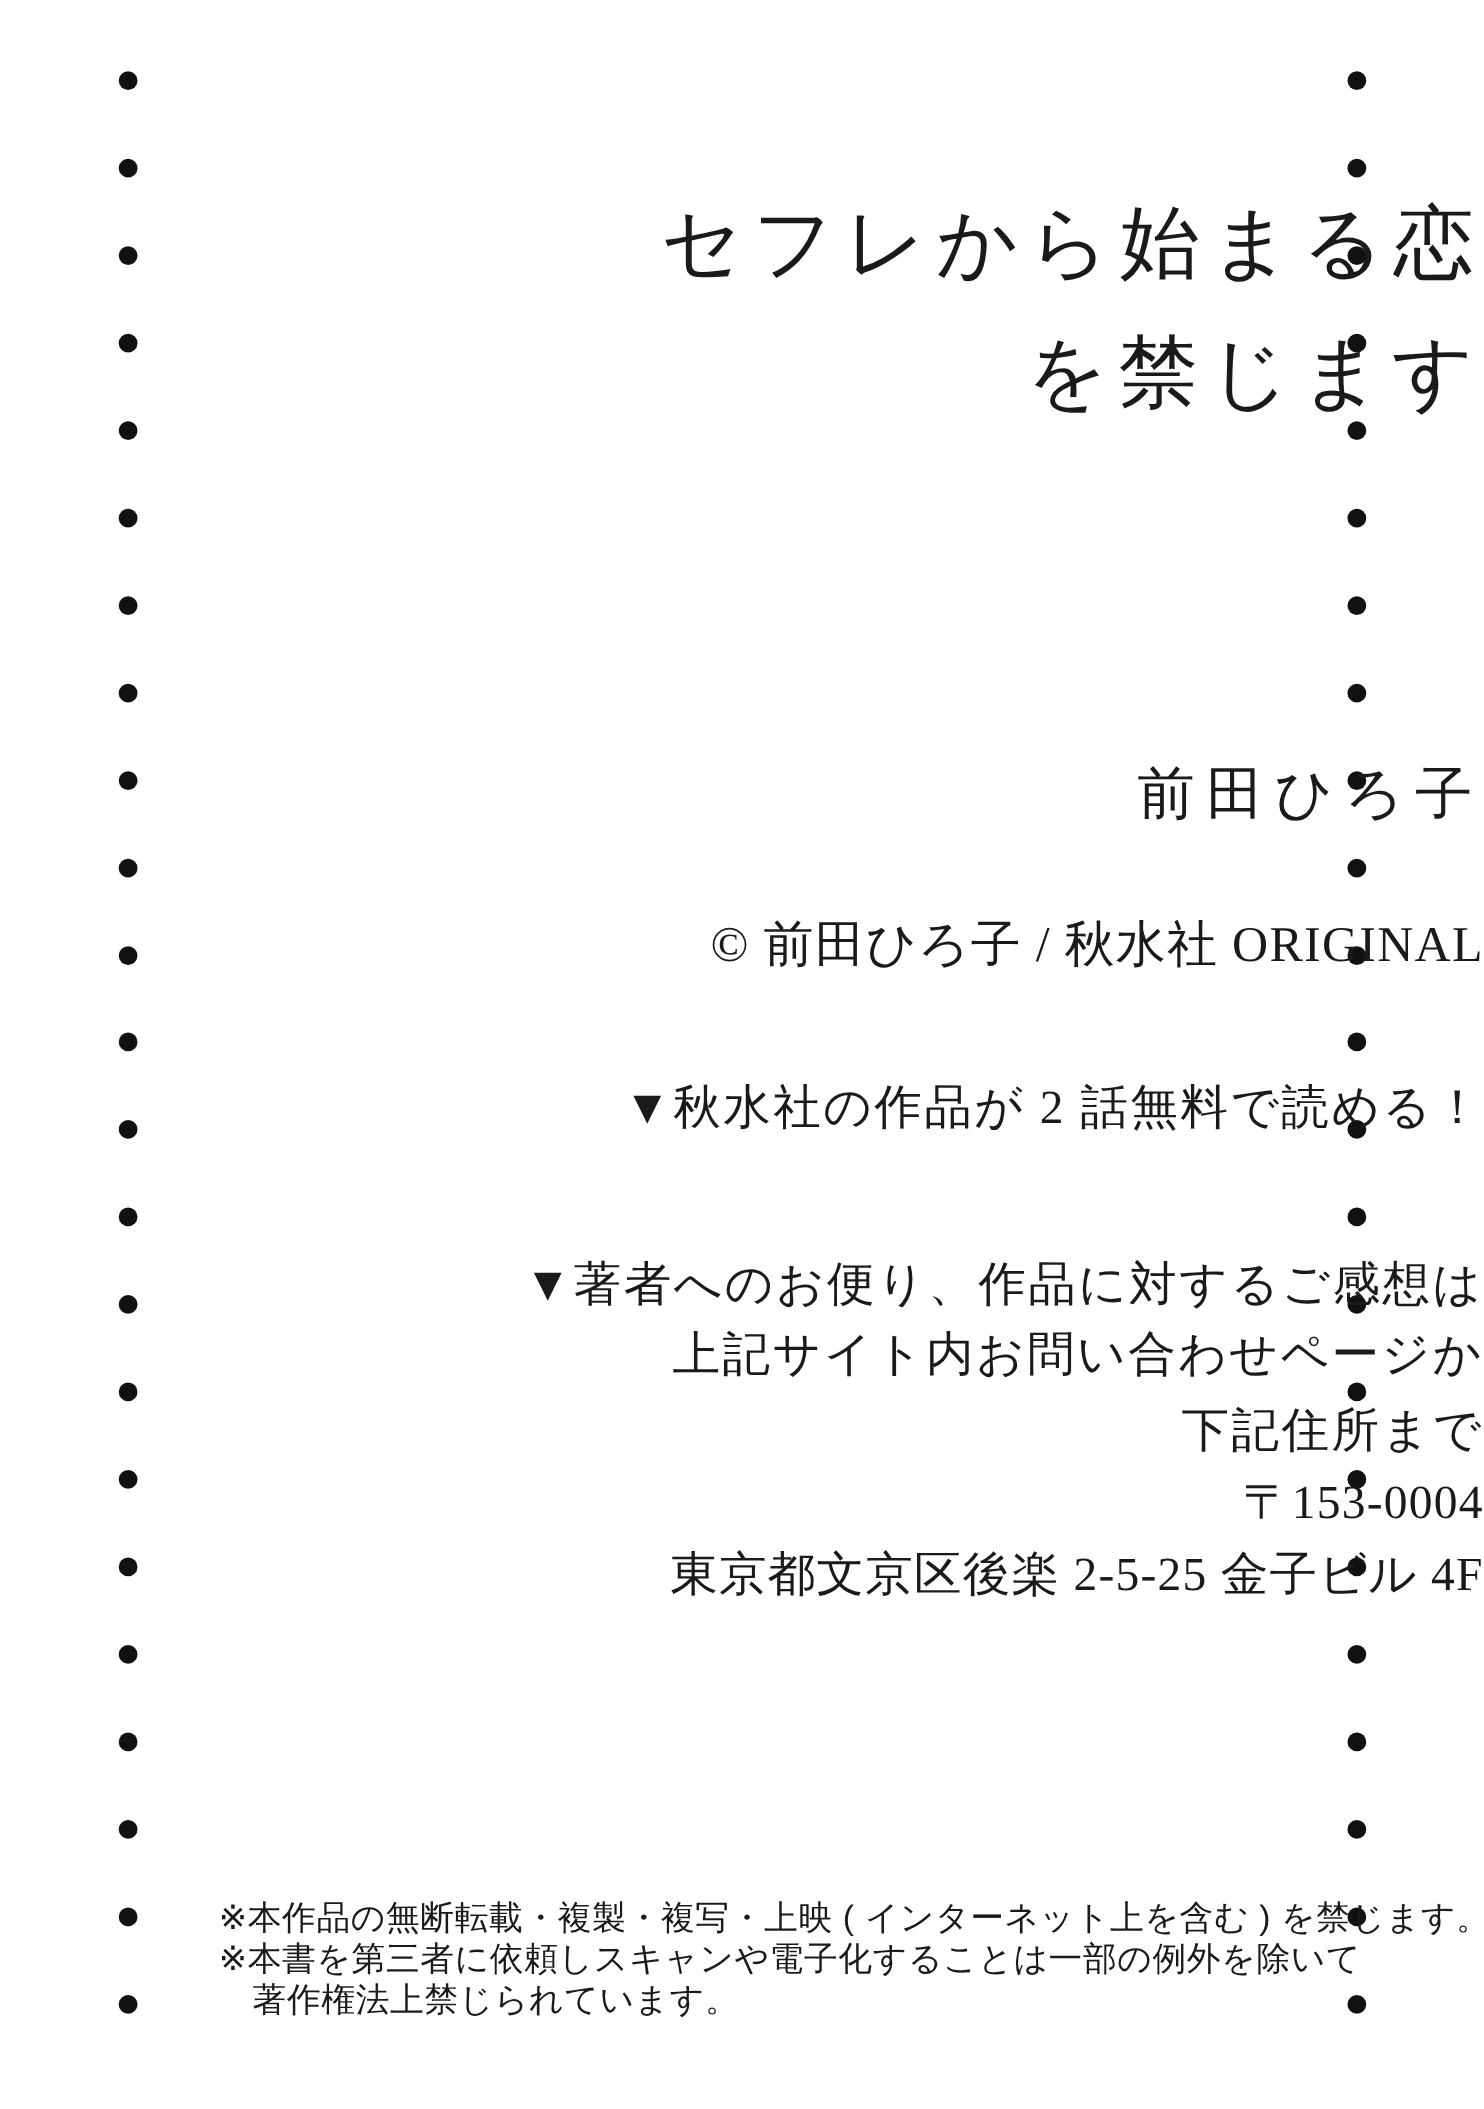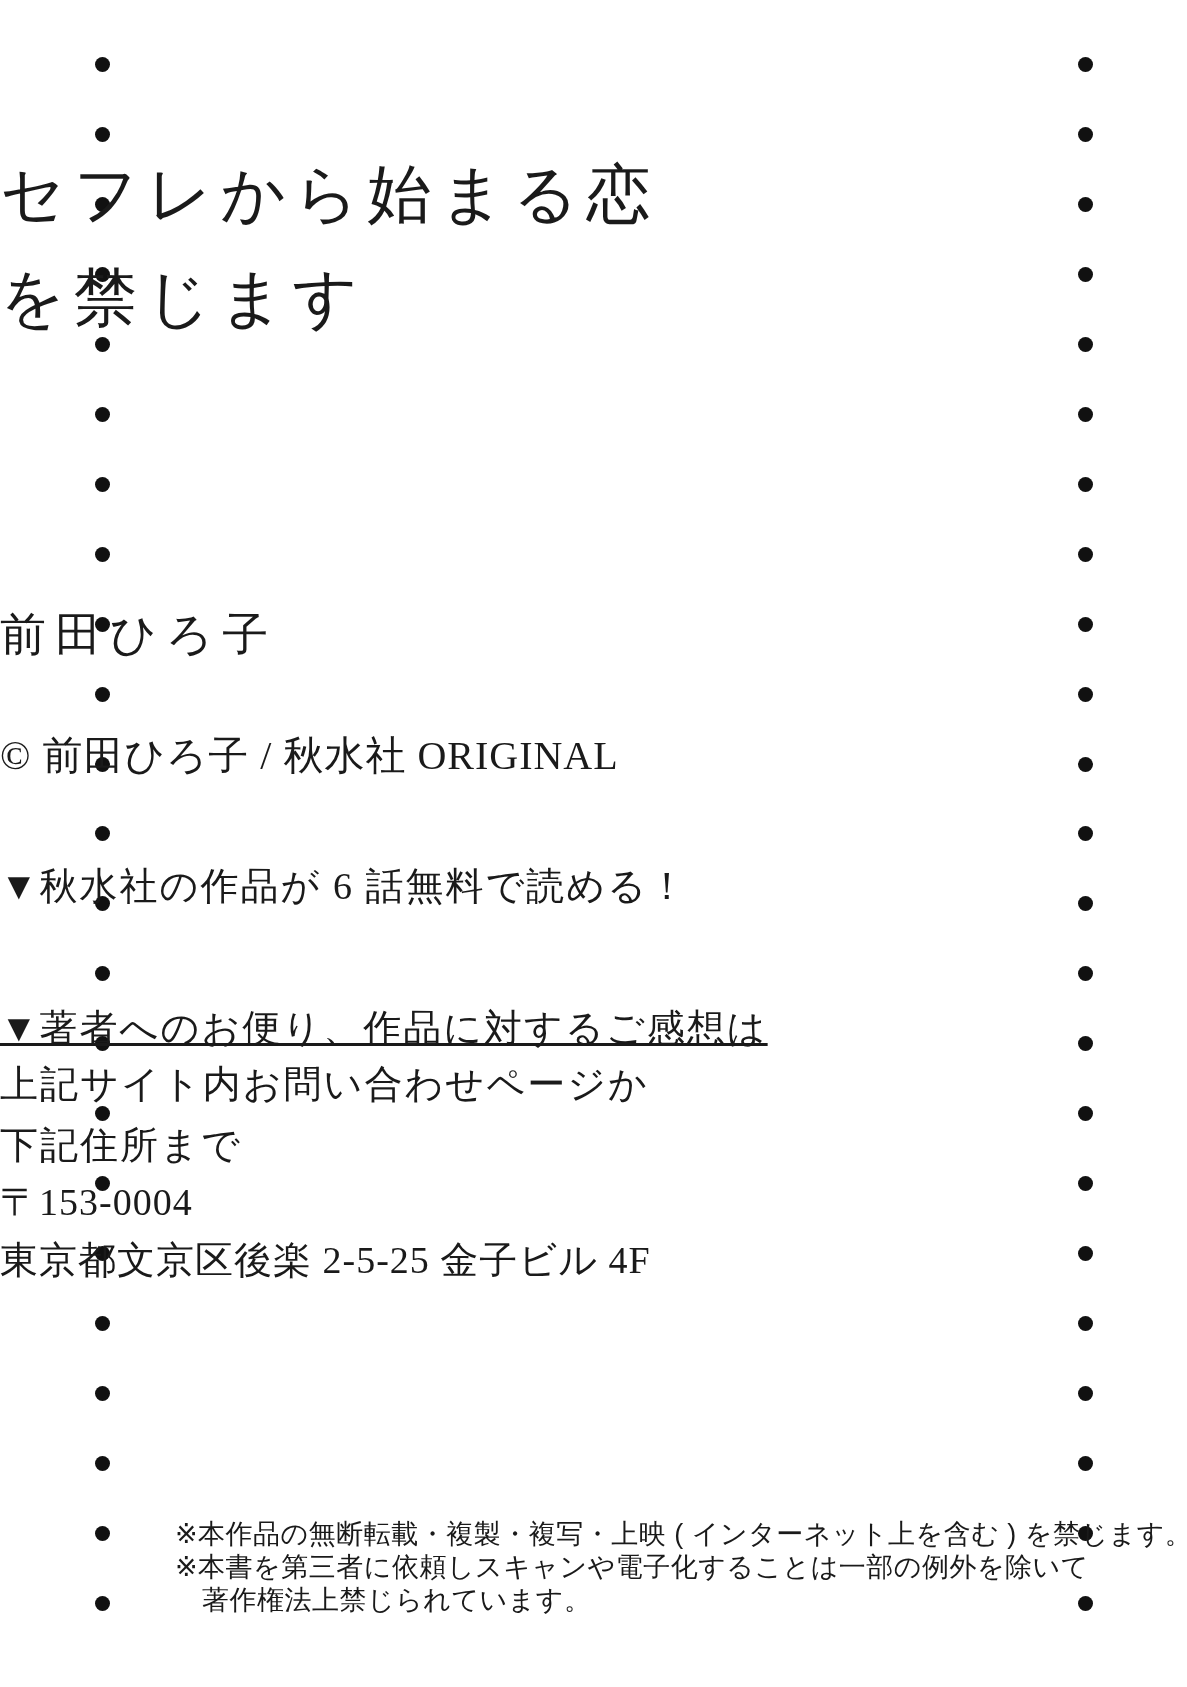--- a/index.html
+++ b/index.html
@@ -34,21 +34,21 @@
     height: 15px;
     border-radius: 50%;
     background: #111111;
     flex: 0 0 auto;
   }
   
   .tline {
     position: absolute;
     left: 0;
     right: 0;
-    text-align: left;
+    text-align: right;
     white-space: nowrap;
     line-height: 1;
   }
   .book-title {
     top: 143px;
     font-size: 64px;
     line-height: 104px;
     letter-spacing: 8px;
     font-weight: 500;
   }
@@ -65,21 +65,21 @@
   .promo {
     top: 867px;
     font-size: 38px;
     letter-spacing: 2px;
   }
   .url {
     top: 937px;
     font-size: 41px;
     letter-spacing: 1px;
   }
-  .contact-1 { top: 1009px; font-size: 38px; letter-spacing: 2px; text-decoration: underline; }
+  .contact-1 { top: 1009px; font-size: 38px; letter-spacing: 2px; }
   .contact-2 { top: 1065px; font-size: 38px; letter-spacing: 2px; }
   .contact-3 { top: 1126px; font-size: 38px; letter-spacing: 2px; }
   .postal    { top: 1183px; font-size: 38px; letter-spacing: 1px; }
   .address   { top: 1241px; font-size: 38px; letter-spacing: 1px; }
   .disclaimer {
     position: absolute;
     left: 175px;
     top: 1518px;
     font-family: "Liberation Sans", "DejaVu Sans", sans-serif;
     font-size: 27px;
@@ -148,21 +148,21 @@
 
   <div class="tline book-title">
     <div>セフレから始まる恋</div>
     <div>を禁じます</div>
   </div>
 
   <div class="tline copyright">© 前田ひろ子 / 秋水社 ORIGINAL</div>
 
   <div class="tline author">前田ひろ子</div>
 
-  <div class="tline promo">▼秋水社の作品が 6 話無料で読める！</div>
+  <div class="tline promo">▼秋水社の作品が 2 話無料で読める！</div>
 
 
   <div class="tline contact-1">▼著者へのお便り、作品に対するご感想は</div>
   <div class="tline contact-2">上記サイト内お問い合わせページか</div>
   <div class="tline contact-3">下記住所まで</div>
   <div class="tline postal">〒153-0004</div>
   <div class="tline address">東京都文京区後楽 2-5-25 金子ビル 4F</div>
 
   <div class="disclaimer">
     <div>※本作品の無断転載・複製・複写・上映 ( インターネット上を含む ) を禁じます。</div>

